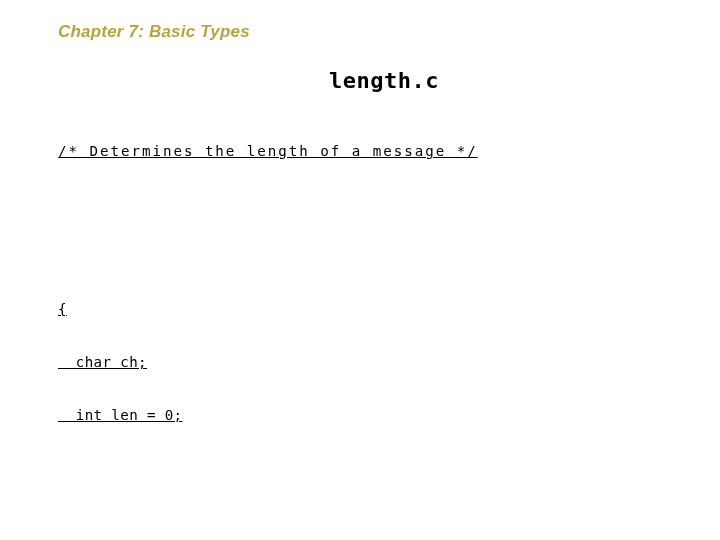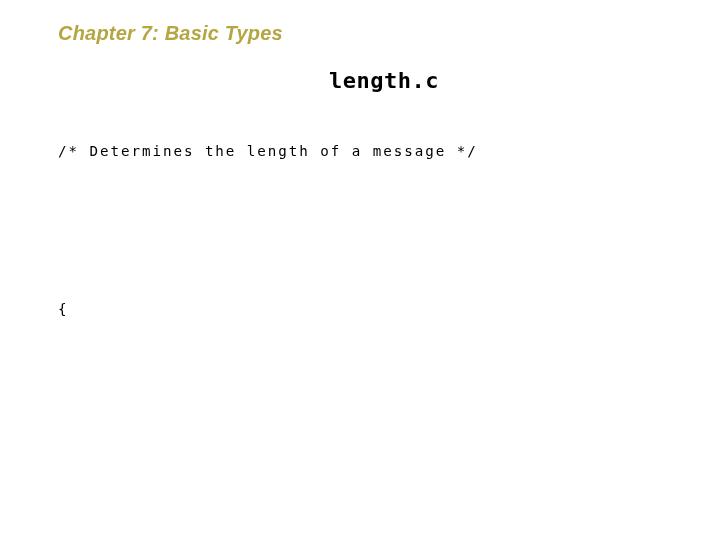--- a/index.html
+++ b/index.html
@@ -15,21 +15,21 @@
     font-family: "Liberation Sans", sans-serif;
     background: #ffffff;
   }
 
   
   #chapter-header {
     position: absolute;
     left: 58px;
     top: 22px;
     font-family: "Liberation Sans", sans-serif;
-    font-size: 20px;
+    font-size: 17px;
     font-weight: bold;
     font-style: italic;
     color: #b5a642;
     letter-spacing: 0.2px;
     white-space: nowrap;
   }
 
   
   #slide-title {
     position: absolute;
@@ -54,20 +54,21 @@
     font-family: "DejaVu Sans Mono", "Liberation Mono", monospace;
     font-size: 14.2px;
     color: #000000;
     white-space: pre;
   }
   .code-line {
     height: 20.8px;
     line-height: 20.8px;
     white-space: pre;
     letter-spacing: 0.35px;
+    text-decoration: underline;
   }
   .code-line.blank { height: 20.8px; }
   .code-line.wide { letter-spacing: 1.95px; }
 
   
   #footer { position: absolute; left: 0; top: 488px; width: 720px; height: 52px; }
 </style>
 </head>
 <body>
 
@@ -75,20 +76,22 @@
 
   <div id="chapter-header">Chapter 7: Basic Types</div>
 
   <div id="slide-title">length.c</div>
 
   <div id="code-block">
     <div class="code-line wide">/* Determines the length of a message */</div>
     <div class="code-line blank"></div>
     <div class="code-line blank"></div>
     <div class="code-line">{</div>
+    <div class="code-line">  char ch;</div>
+    <div class="code-line">  int len = 0;</div>
     
     
     
     
     
     
     
     
     
     

